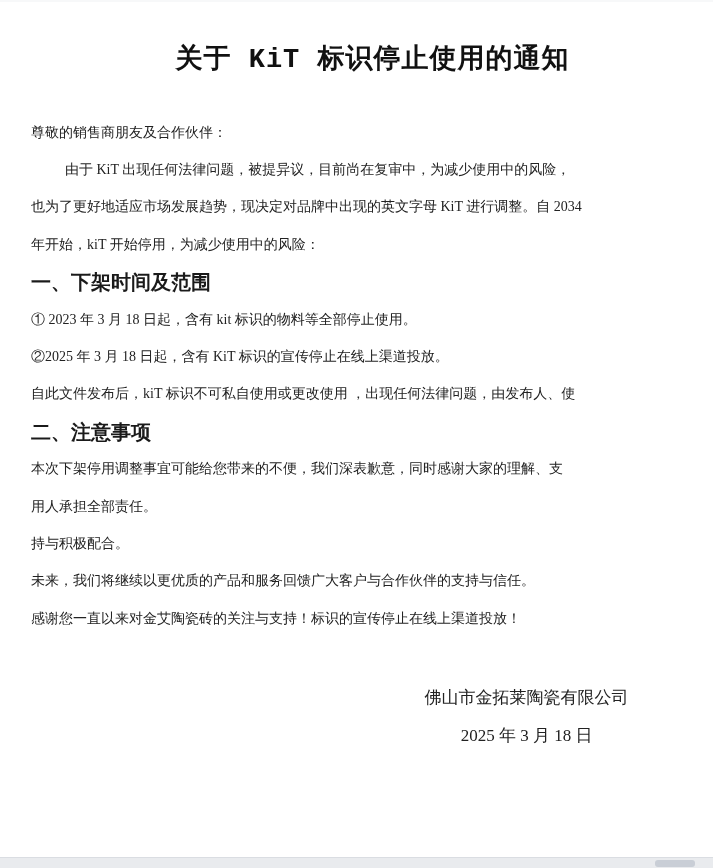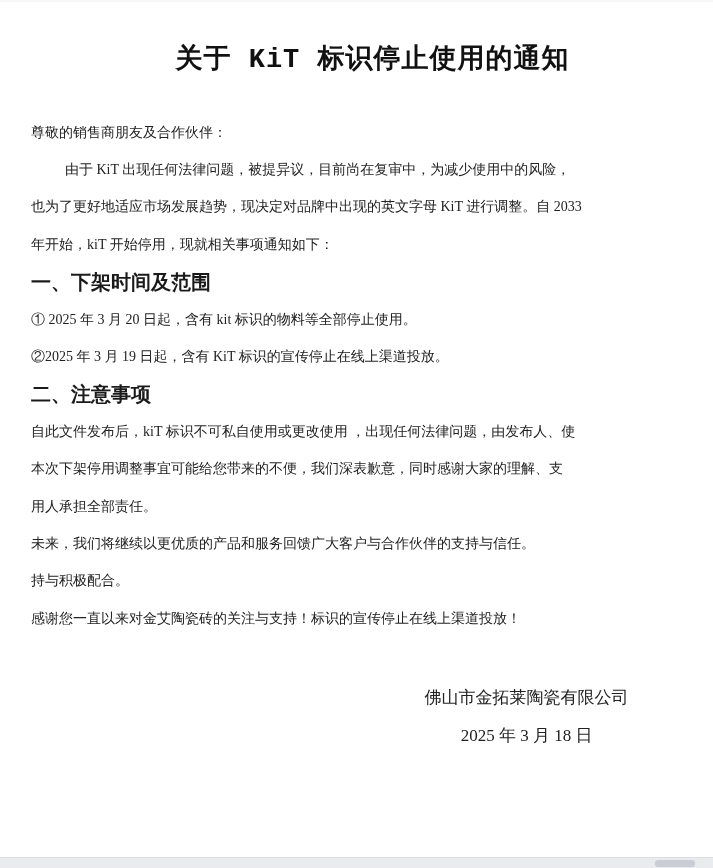--- a/index.html
+++ b/index.html
@@ -98,31 +98,31 @@
 <div class="page" style="color: rgb(34, 34, 34);">
   <div class="top-strip"></div>
 
   <div class="doc-title" style="color: rgb(17, 17, 17);">关于 KiT 标识停止使用的通知</div>
 
   <div class="body-lines">
     <div class="line" id="salutation-line">尊敬的销售商朋友及合作伙伴：</div>
 
     <div id="body-lines-container">
         <div class="line indent">由于 KiT 出现任何法律问题，被提异议，目前尚在复审中，为减少使用中的风险，</div>
-        <div class="line">也为了更好地适应市场发展趋势，现决定对品牌中出现的英文字母 KiT 进行调整。自 2033</div>
-        <div class="line">年开始，kiT 开始停用，现就相关事项通知如下：</div>
+        <div class="line">也为了更好地适应市场发展趋势，现决定对品牌中出现的英文字母 KiT 进行调整。自 2034</div>
+        <div class="line">年开始，kiT 开始停用，为减少使用中的风险：</div>
         <div class="line heading">一、下架时间及范围</div>
-        <div class="line">① 2025 年 3 月 20 日起，含有 kit 标识的物料等全部停止使用。</div>
-        <div class="line">②2025 年 3 月 19 日起，含有 KiT 标识的宣传停止在线上渠道投放。</div>
+        <div class="line">① 2023 年 3 月 18 日起，含有 kit 标识的物料等全部停止使用。</div>
+        <div class="line">②2025 年 3 月 18 日起，含有 KiT 标识的宣传停止在线上渠道投放。</div>
+        <div class="line">自此文件发布后，kiT 标识不可私自使用或更改使用 ，出现任何法律问题，由发布人、使</div>
         <div class="line heading">二、注意事项</div>
-        <div class="line">自此文件发布后，kiT 标识不可私自使用或更改使用 ，出现任何法律问题，由发布人、使</div>
         <div class="line">本次下架停用调整事宜可能给您带来的不便，我们深表歉意，同时感谢大家的理解、支</div>
         <div class="line">用人承担全部责任。</div>
+        <div class="line">持与积极配合。</div>
         <div class="line">未来，我们将继续以更优质的产品和服务回馈广大客户与合作伙伴的支持与信任。</div>
-        <div class="line">持与积极配合。</div>
         <div class="line">感谢您一直以来对金艾陶瓷砖的关注与支持！标识的宣传停止在线上渠道投放！</div>
       </div>
   </div>
 
   <div class="signature">
     <div class="sig-line">佛山市金拓莱陶瓷有限公司</div>
     <div class="sig-line">2025 年 3 月 18 日</div>
   </div>
 
   <div class="hscrollbar" style="background: rgb(233, 235, 238);">

